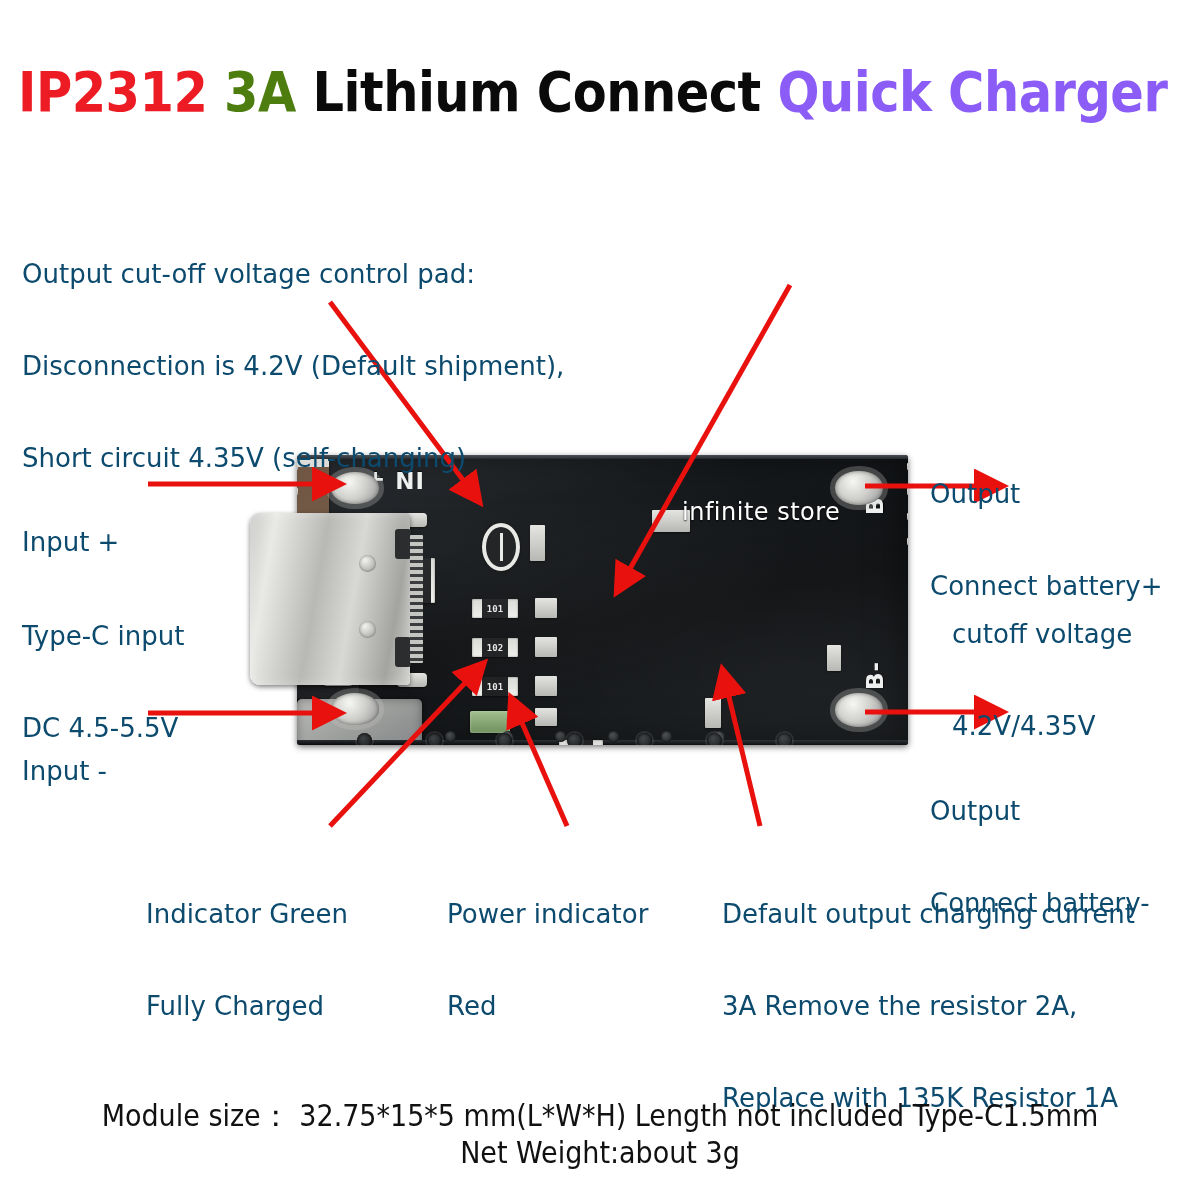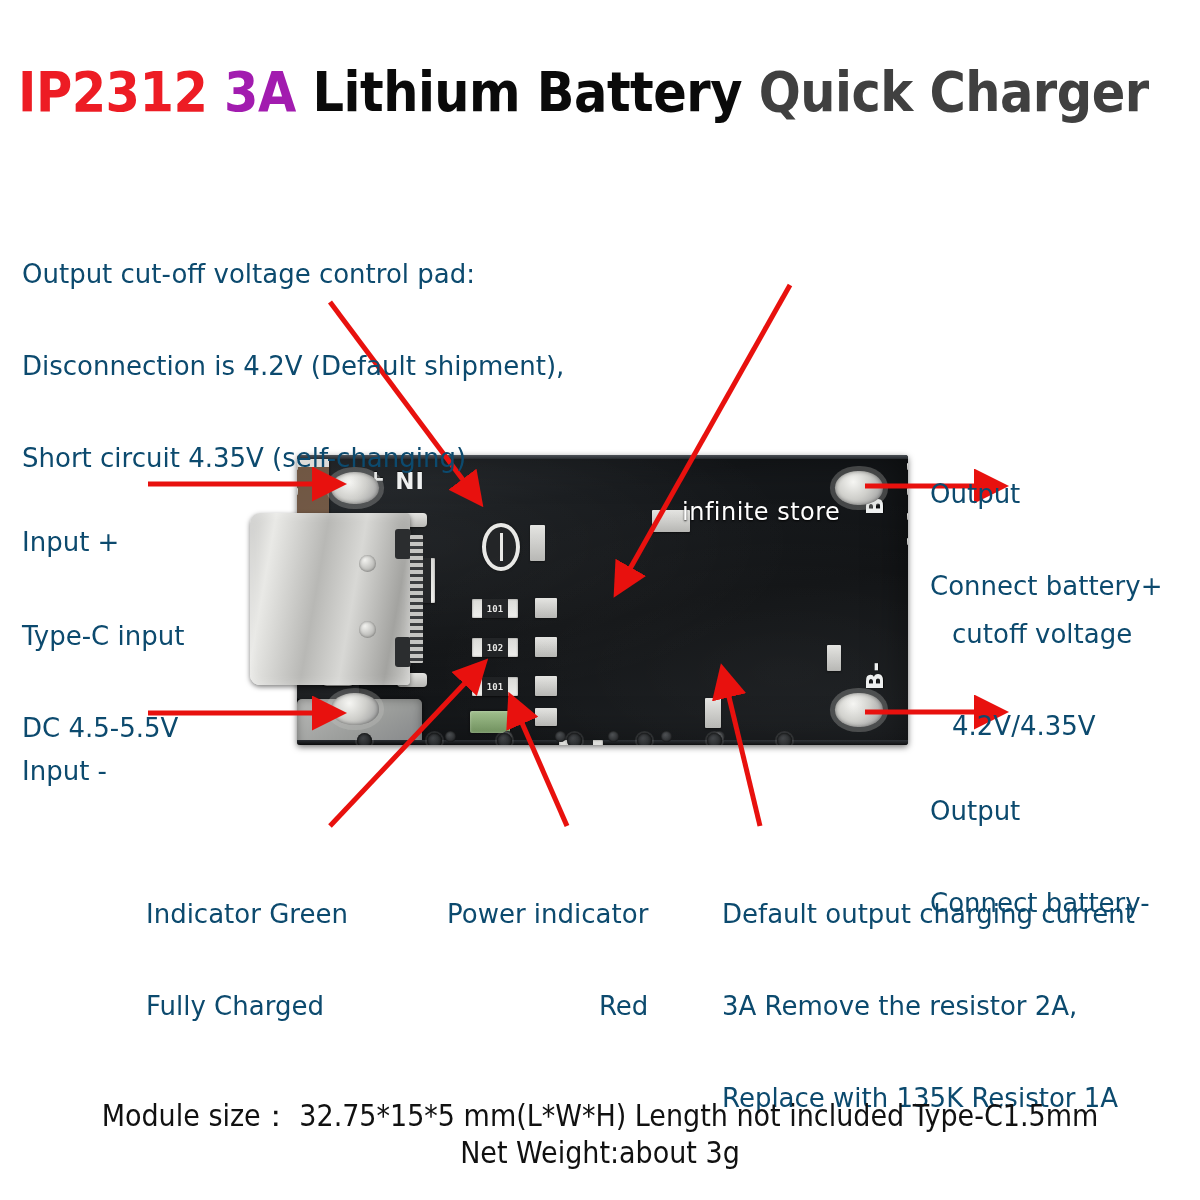--- a/index.html
+++ b/index.html
@@ -12,23 +12,23 @@
   .stage{position:absolute;left:0;top:0;width:1200px;height:1200px;}
 
   
   .title{
     position:absolute;left:18px;top:60px;width:1170px;
     font-family:"DejaVu Sans Condensed","Liberation Sans",sans-serif;
     font-size:55px;font-weight:bold;letter-spacing:-0.5px;white-space:nowrap;
   }
   .title span{display:inline;}
   .t-red{color:#ED1C24;}
-  .t-blue{color:#a21caf;margin-top:16px;}
+  .t-blue{color:#4d7c0f;margin-top:16px;}
   .t-black{color:#0a0a0a;}
-  .t-orange{color:#404040;}
+  .t-orange{color:#8b5cf6;}
 
   
   .ann{
     position:absolute;
     font-family:"DejaVu Sans","Liberation Sans",sans-serif;
     font-size:26px;line-height:1.18;color:#0c4a6e;white-space:pre;
     font-weight:400;
   }
 
   
@@ -118,21 +118,21 @@
   .hole{position:absolute;width:15px;height:15px;border-radius:50%;
        background:radial-gradient(circle at 40% 35%,#3f4245,#121416);
        box-shadow:inset 0 0 3px #000, 0 0 0 2px rgba(150,150,148,.18);}
 </style>
 </head>
 <body>
 
 <div class="stage">
 
   <div class="title">
-    <span class="t-red">IP2312</span><span>&nbsp;</span><span class="t-blue">3A</span><span>&nbsp;</span><span class="t-black">Lithium Battery</span><span>&nbsp;</span><span class="t-orange">Quick Charger</span>
+    <span class="t-red">IP2312</span><span>&nbsp;</span><span class="t-blue">3A</span><span>&nbsp;</span><span class="t-black">Lithium Connect</span><span>&nbsp;</span><span class="t-orange">Quick Charger</span>
   </div>
 
   <div class="pcb">
     <div class="pcb-edge-top"></div>
     <div class="pcb-edge-bot"></div>
 
     <div class="wm" style="left:385px;top:43px;">infinite store</div>
 
     <div class="silk rot180" style="left:68px;top:12px;">IN +</div>
 
@@ -292,21 +292,21 @@
   <div class="ann" style="left:930px;top:735px;">
     <div>Output</div>
     <div>Connect battery-</div>
   </div>
 
   <div class="ann" style="left:146px;top:838px;">
     <div>Indicator Green</div>
     <div>Fully Charged</div>
   </div>
 
-  <div class="ann" style="left:447px;top:838px;text-align:right;">
+  <div class="ann" style="left:447px;top:838px;">
     <div>Power indicator</div>
     <div>Red</div>
   </div>
 
   <div class="ann" style="left:722px;top:838px;">
     <div>Default output charging current</div>
     <div>3A Remove the resistor 2A,</div>
     <div>Replace with 135K Resistor 1A</div>
   </div>
 

